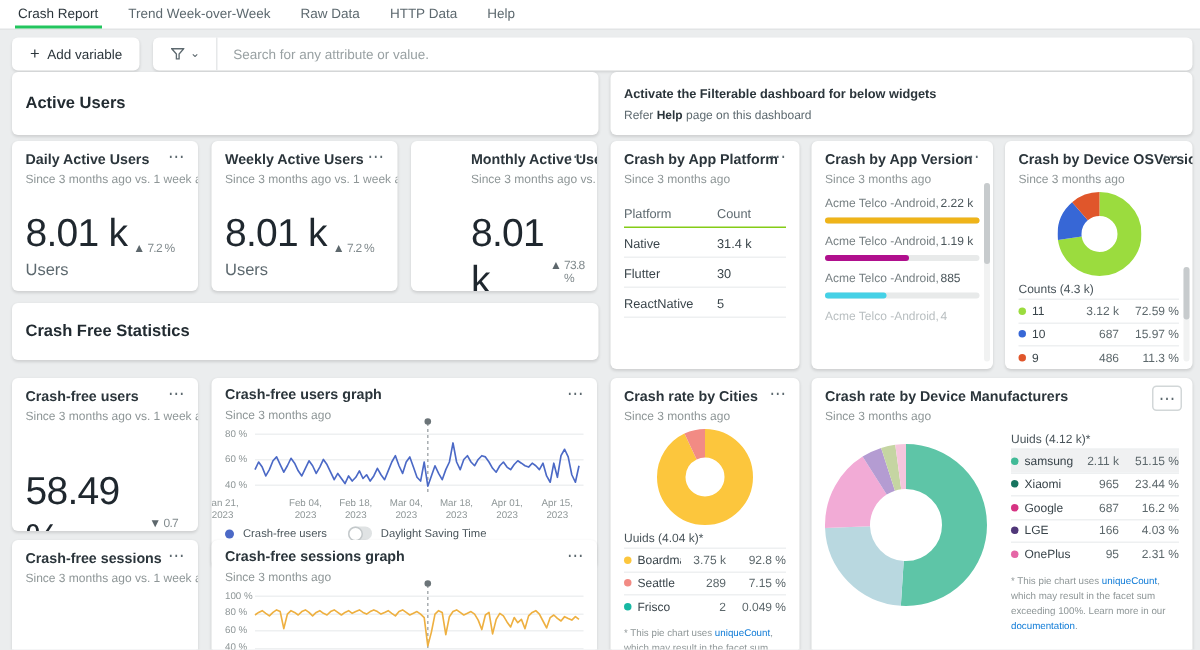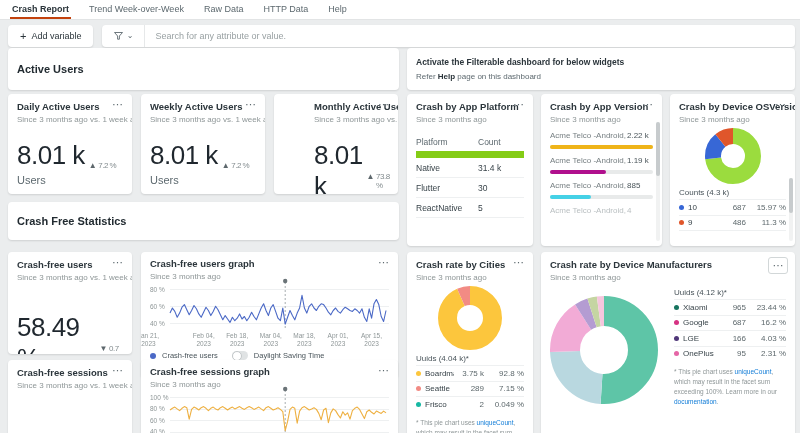--- a/index.html
+++ b/index.html
@@ -4,21 +4,21 @@
 <style>
   html,body{margin:0;padding:0;}
   body{
     width:800px;height:433px;overflow:hidden;position:relative;
     background:#ebedee;font-family:"Liberation Sans",sans-serif;color:#39444a;
     -webkit-font-smoothing:antialiased;
   }
   
   .navbar{position:absolute;left:0;top:0;width:800px;height:20px;background:#fff;border-bottom:1px solid #e2e4e5;display:flex;align-items:flex-end;padding-left:10px;box-sizing:border-box;gap:16px;}
   .tab{font-size:9px;color:#5d696f;padding:0 2px 5px;cursor:pointer;white-space:nowrap;}
-  .tab.active{color:#2b353b;font-weight:bold;border-bottom:2px solid #c2410c;padding-bottom:3px;}
+  .tab.active{color:#2b353b;font-weight:normal;border-bottom:2px solid #22c55e;padding-bottom:3px;}
   
   .filterbar{position:absolute;left:8px;top:25px;width:787px;height:22px;display:flex;gap:9px;}
   .add-btn{background:#fff;border-radius:4px;box-shadow:0 1px 2px rgba(0,0,0,.12);display:flex;align-items:center;gap:5px;padding:0 12px;font-size:9px;color:#2b353b;cursor:pointer;}
   .add-btn .plus{font-size:11px;color:#2b353b;font-weight:400;}
   .searchwrap{flex:1;background:#fff;border-radius:4px;box-shadow:0 1px 2px rgba(0,0,0,.12);display:flex;align-items:center;}
   .search-left{width:42px;height:100%;display:flex;align-items:center;justify-content:center;gap:4px;border-right:1px solid #e6e8e9;cursor:pointer;}
   .chev{font-size:8px;color:#5d696f;line-height:6px;}
   .searchwrap input{flex:1;border:0;outline:0;background:transparent;font-family:"Liberation Sans",sans-serif;font-size:9px;color:#39444a;padding:0 10px;}
   .searchwrap input::placeholder{color:#99a1a3;}
   
@@ -51,21 +51,21 @@
   .kpi .delta{display:flex;align-items:baseline;gap:2px;}
   .kpi .tri{font-size:8px;color:#5d676c;}
   .kpi .dval{font-size:8px;color:#828b8e;margin-top:20px;}
   .kunit{font-size:11px;color:#5d696f;margin-top:3px;}
   #card-daily .kpi,#card-weekly .kpi,#card-monthly .kpi{margin-top:16px;}
   #card-cfu .kpi{margin-top:30px;}
   #card-cfs .kpi{margin-top:40px;}
   
   .ptable{margin-top:8px;font-size:8.5px;}
   .prow{display:flex;height:19px;align-items:center;border-bottom:1px solid #eef0f1;}
-  .prow.head{color:#5d696f;border-bottom:7px solid #84cc16;gap:16px;}
+  .prow.head{color:#5d696f;border-bottom:1px solid #84cc16;gap:16px;}
   .prow span:first-child{flex:1;}
   .prow span:last-child{width:46px;}
   
   .avitem{margin-top:7px;cursor:pointer;}
   .avrow{display:flex;align-items:flex-start;}
   .avlabel{flex:1;font-size:8px;color:#767f82;white-space:nowrap;overflow:hidden;}
   .avval{width:26px;font-size:8px;color:#4a555a;line-height:1.25;}
   .avtrack{height:4px;border-radius:2px;background:#e8eaea;margin-top:4px;position:relative;}
   .avfill{position:absolute;left:0;top:0;height:4px;border-radius:2px;}
   .avitem.faded .avlabel,.avitem.faded .avval{color:#b9bfc1;}
@@ -249,20 +249,26 @@
   <div class="menu">⋯</div>
   <svg id="osver-donut" class="donut-center" width="56" height="56">
       <circle cx="28" cy="28" r="20" fill="none" stroke="#9bdc3e" stroke-width="16" stroke-dasharray="91.2004566568984 125.66370614359172" stroke-dashoffset="0" transform="rotate(-90 28 28)"></circle>
       <circle cx="28" cy="28" r="20" fill="none" stroke="#3767d6" stroke-width="16" stroke-dasharray="20.081639013874742 125.66370614359172" stroke-dashoffset="-91.2004566568984" transform="rotate(-90 28 28)"></circle>
       <circle cx="28" cy="28" r="20" fill="none" stroke="#e0562b" stroke-width="16" stroke-dasharray="14.206224979247635 125.66370614359172" stroke-dashoffset="-111.28209567077315" transform="rotate(-90 28 28)"></circle>
       <circle cx="28" cy="28" r="20" fill="none" stroke="#e8432c" stroke-width="16" stroke-dasharray="0.17538549357095842 125.66370614359172" stroke-dashoffset="-125.48832065002078" transform="rotate(-90 28 28)"></circle>
     </svg>
   <div class="totlabel">Counts (4.3 k)</div>
   <div id="osver-legend">
       <div class="lrow">
+        <span class="dot" style="background: rgb(155, 220, 62);"></span>
+        <span class="lname">11</span>
+        <span class="lval">3.12 k</span>
+        <span class="lpct">72.59 %</span>
+      </div>
+      <div class="lrow">
         <span class="dot" style="background: rgb(55, 103, 214);"></span>
         <span class="lname">10</span>
         <span class="lval">687</span>
         <span class="lpct">15.97 %</span>
       </div>
       <div class="lrow">
         <span class="dot" style="background: rgb(224, 86, 43);"></span>
         <span class="lname">9</span>
         <span class="lval">486</span>
         <span class="lpct">11.3 %</span>
@@ -394,20 +400,26 @@
           <circle cx="54" cy="54" r="39" fill="none" stroke="#b9d8e0" stroke-width="30" stroke-dasharray="57.10400363093546 245.04422698000386" stroke-dashoffset="-124.85953125520602" transform="rotate(-90 54 54)"></circle>
           <circle cx="54" cy="54" r="39" fill="none" stroke="#f2abd6" stroke-width="30" stroke-dasharray="40.65331657456234 245.04422698000386" stroke-dashoffset="-181.96353488614147" transform="rotate(-90 54 54)"></circle>
           <circle cx="54" cy="54" r="39" fill="none" stroke="#b49cd2" stroke-width="30" stroke-dasharray="9.823072127186824 245.04422698000386" stroke-dashoffset="-222.6168514607038" transform="rotate(-90 54 54)"></circle>
           <circle cx="54" cy="54" r="39" fill="none" stroke="#c5d5a2" stroke-width="30" stroke-dasharray="6.982665728964128 245.04422698000386" stroke-dashoffset="-232.43992358789063" transform="rotate(-90 54 54)"></circle>
           <circle cx="54" cy="54" r="39" fill="none" stroke="#f6c6dd" stroke-width="30" stroke-dasharray="5.6216376631490865 245.04422698000386" stroke-dashoffset="-239.42258931685475" transform="rotate(-90 54 54)"></circle>
         </svg>
       </div>
     <div class="manuf-right">
       <div class="totlabel">Uuids (4.12 k)*</div>
       <div id="manuf-legend">
+          <div class="lrow hl">
+            <span class="dot" style="background: rgb(65, 186, 151);"></span>
+            <span class="lname">samsung</span>
+            <span class="lval">2.11 k</span>
+            <span class="lpct">51.15 %</span>
+          </div>
           <div class="lrow">
             <span class="dot" style="background: rgb(23, 116, 95);"></span>
             <span class="lname">Xiaomi</span>
             <span class="lval">965</span>
             <span class="lpct">23.44 %</span>
           </div>
           <div class="lrow">
             <span class="dot" style="background: rgb(214, 51, 131);"></span>
             <span class="lname">Google</span>
             <span class="lval">687</span>

